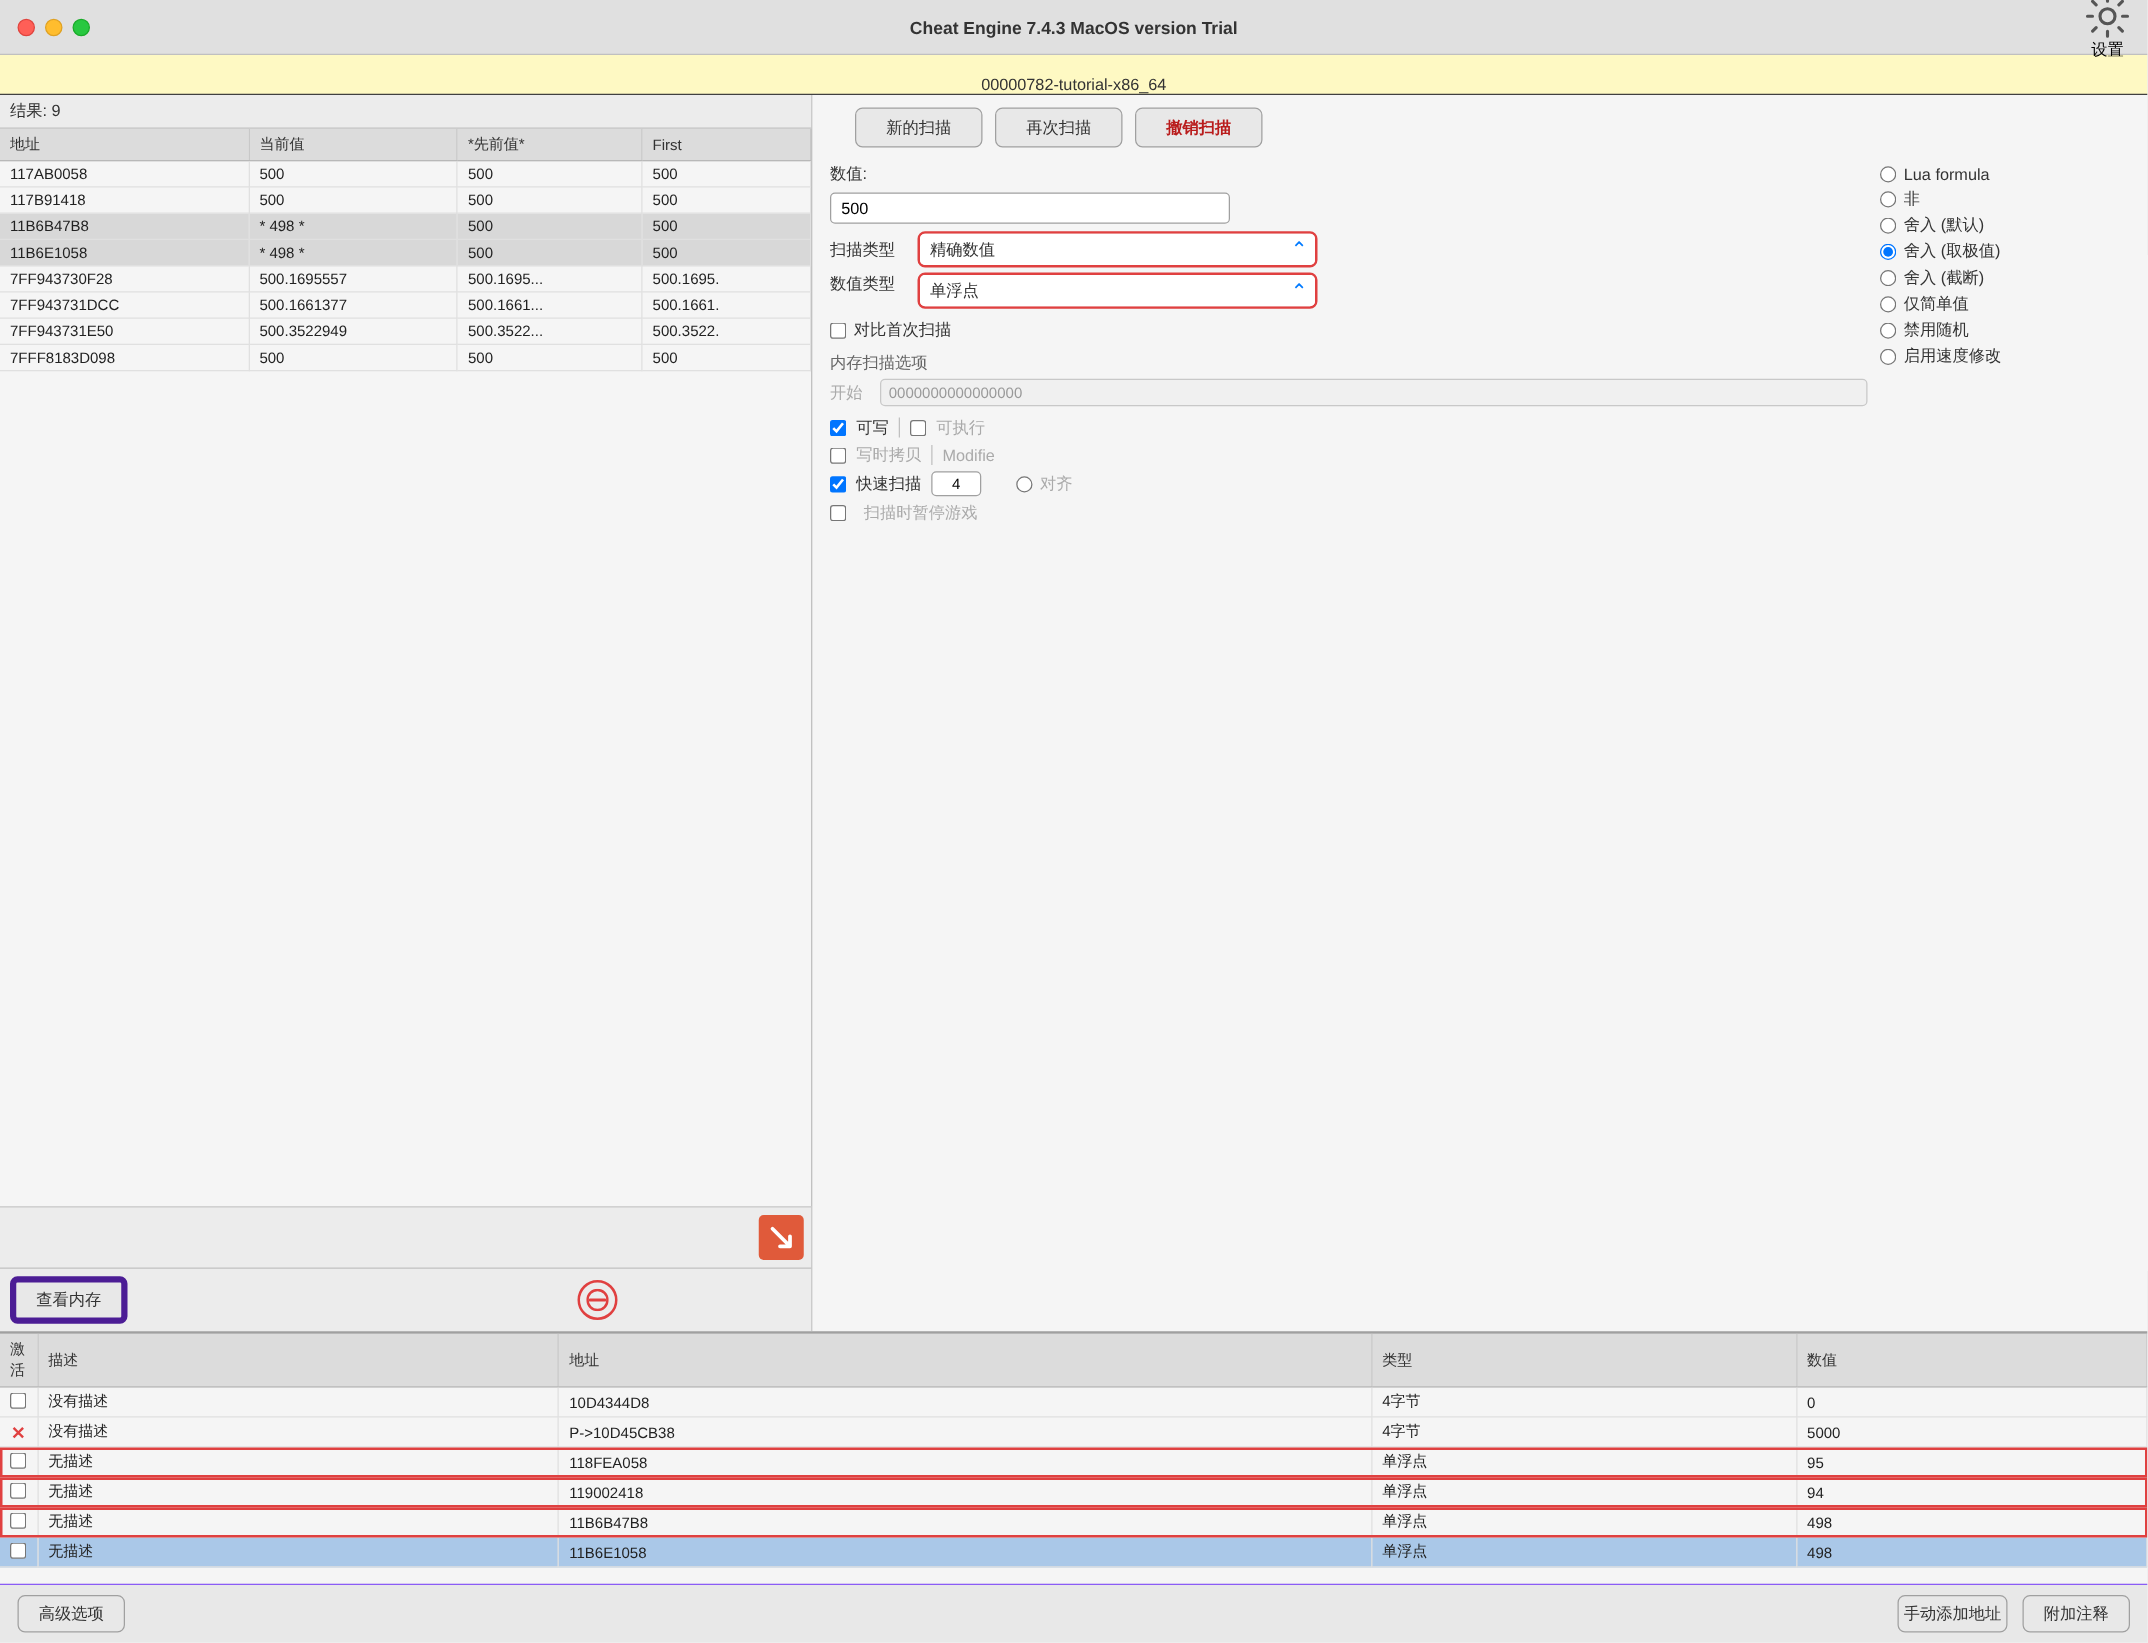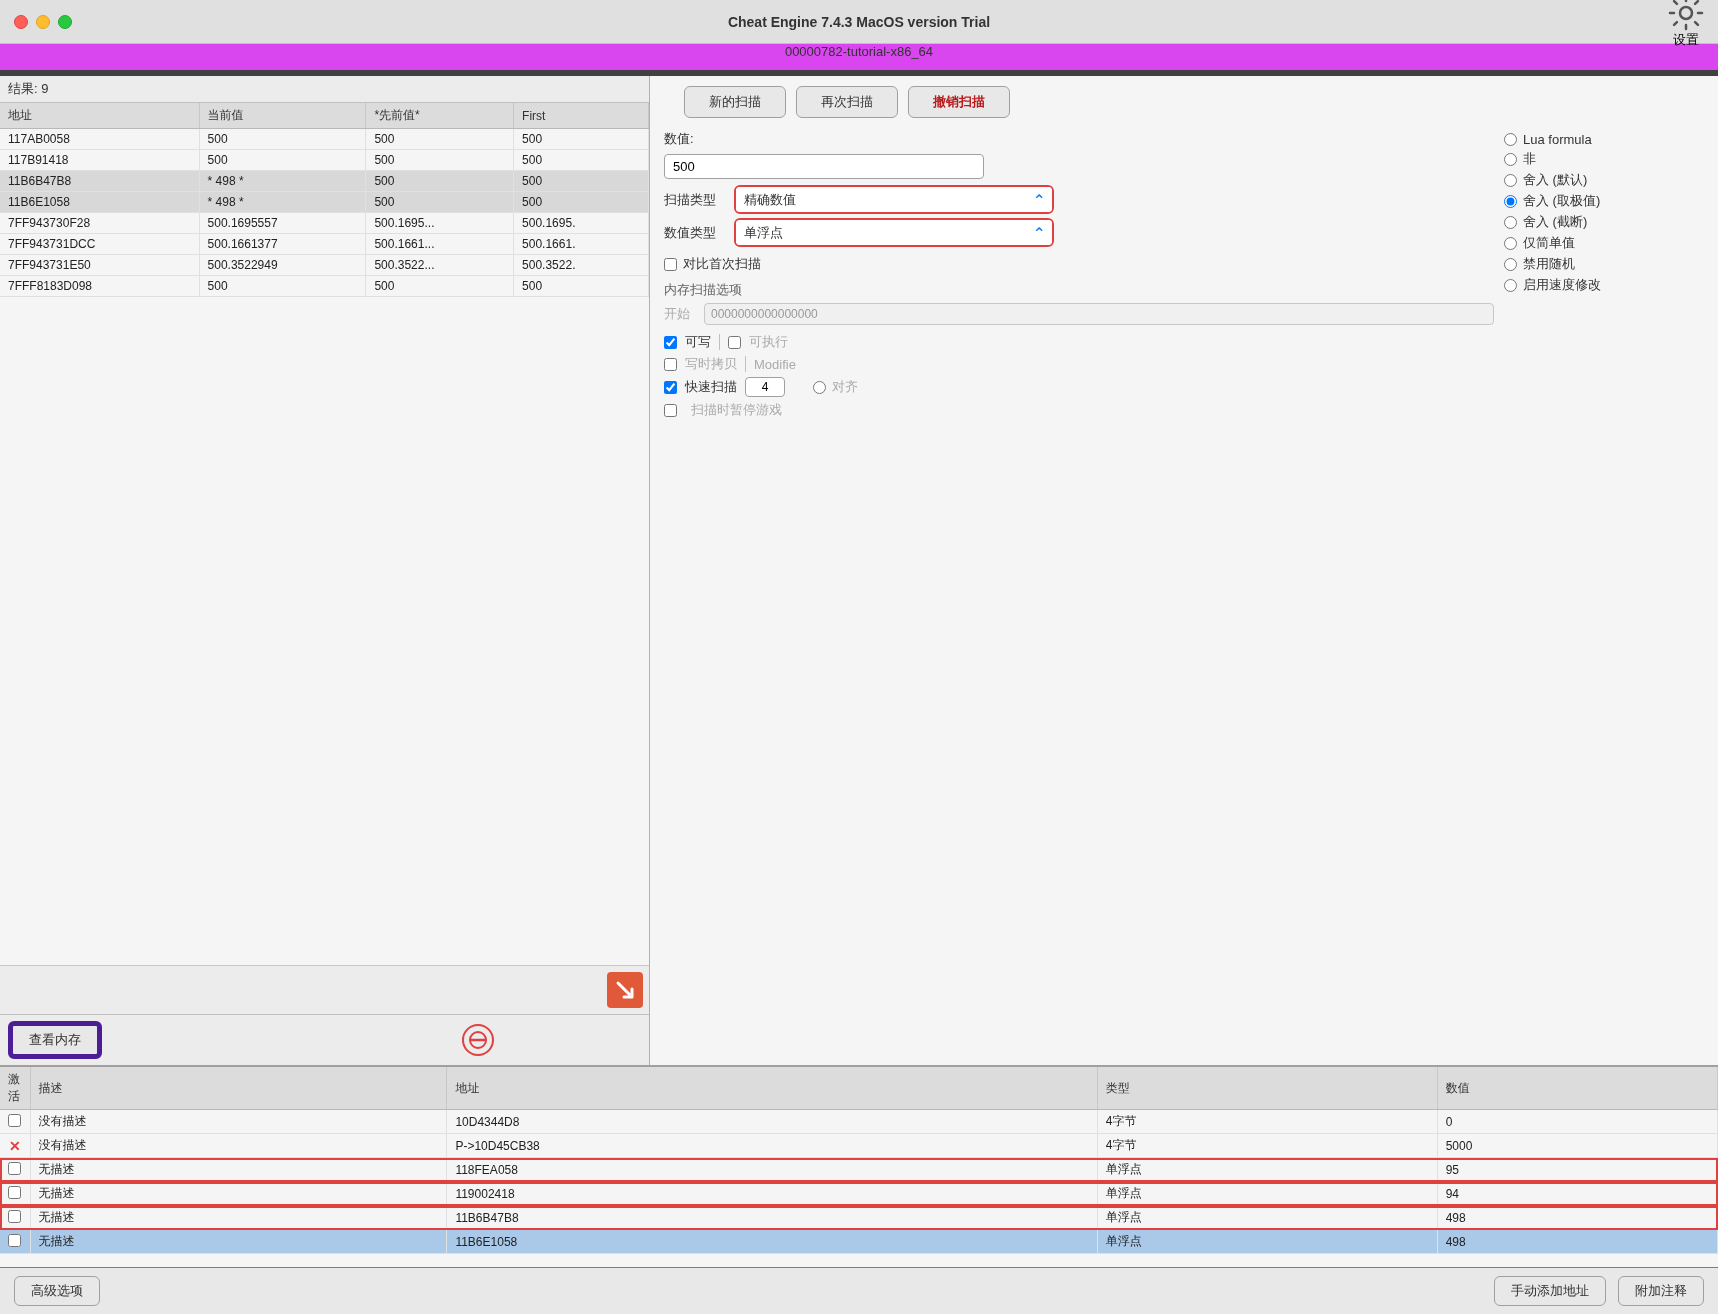--- a/index.html
+++ b/index.html
@@ -44,26 +44,26 @@
       right: 14px;
       display: flex;
       flex-direction: column;
       align-items: center;
       cursor: pointer;
     }
     .settings-icon svg { width: 36px; height: 36px; }
 
     
     .subtitle-bar {
-      background: #d946ef;
+      background: #fef9c3;
       height: 32px;
       display: flex;
-      align-items: flex-start;
+      align-items: flex-end;
       justify-content: center;
-      border-bottom: 6px solid #404040;
+      border-bottom: 1px solid #404040;
     }
     .subtitle-bar span { font-size: 13px; color: #333; }
 
     
     .main-content {
       display: flex;
       flex: 1;
       flex-direction: column;
     }
 
@@ -251,21 +251,21 @@
       right: 6px;
       top: 50%;
       transform: translateY(-50%);
       pointer-events: none;
       color: #007aff;
       font-size: 16px;
     }
 
     .value-type-row {
       display: flex;
-      align-items: center;
+      align-items: flex-start;
       margin-bottom: 8px;
     }
     .value-type-label {
       width: 70px;
       font-size: 13px;
       color: #333;
     }
     .value-type-select-wrapper {
       position: relative;
       border: 2px solid #e04040;
@@ -445,21 +445,21 @@
     .btn-advanced {
       padding: 5px 16px;
       background: #e8e8e8;
       border: 1px solid #a0a0a0;
       border-radius: 6px;
       font-size: 13px;
       cursor: pointer;
       color: #333;
     }
     .btn-add-address {
-      padding: 5px 16px;
+      padding: 5px 4px;
       background: #e8e8e8;
       border: 1px solid #a0a0a0;
       border-radius: 6px;
       font-size: 13px;
       cursor: pointer;
       color: #333;
     }
   </style>
 </head>
 <body>

